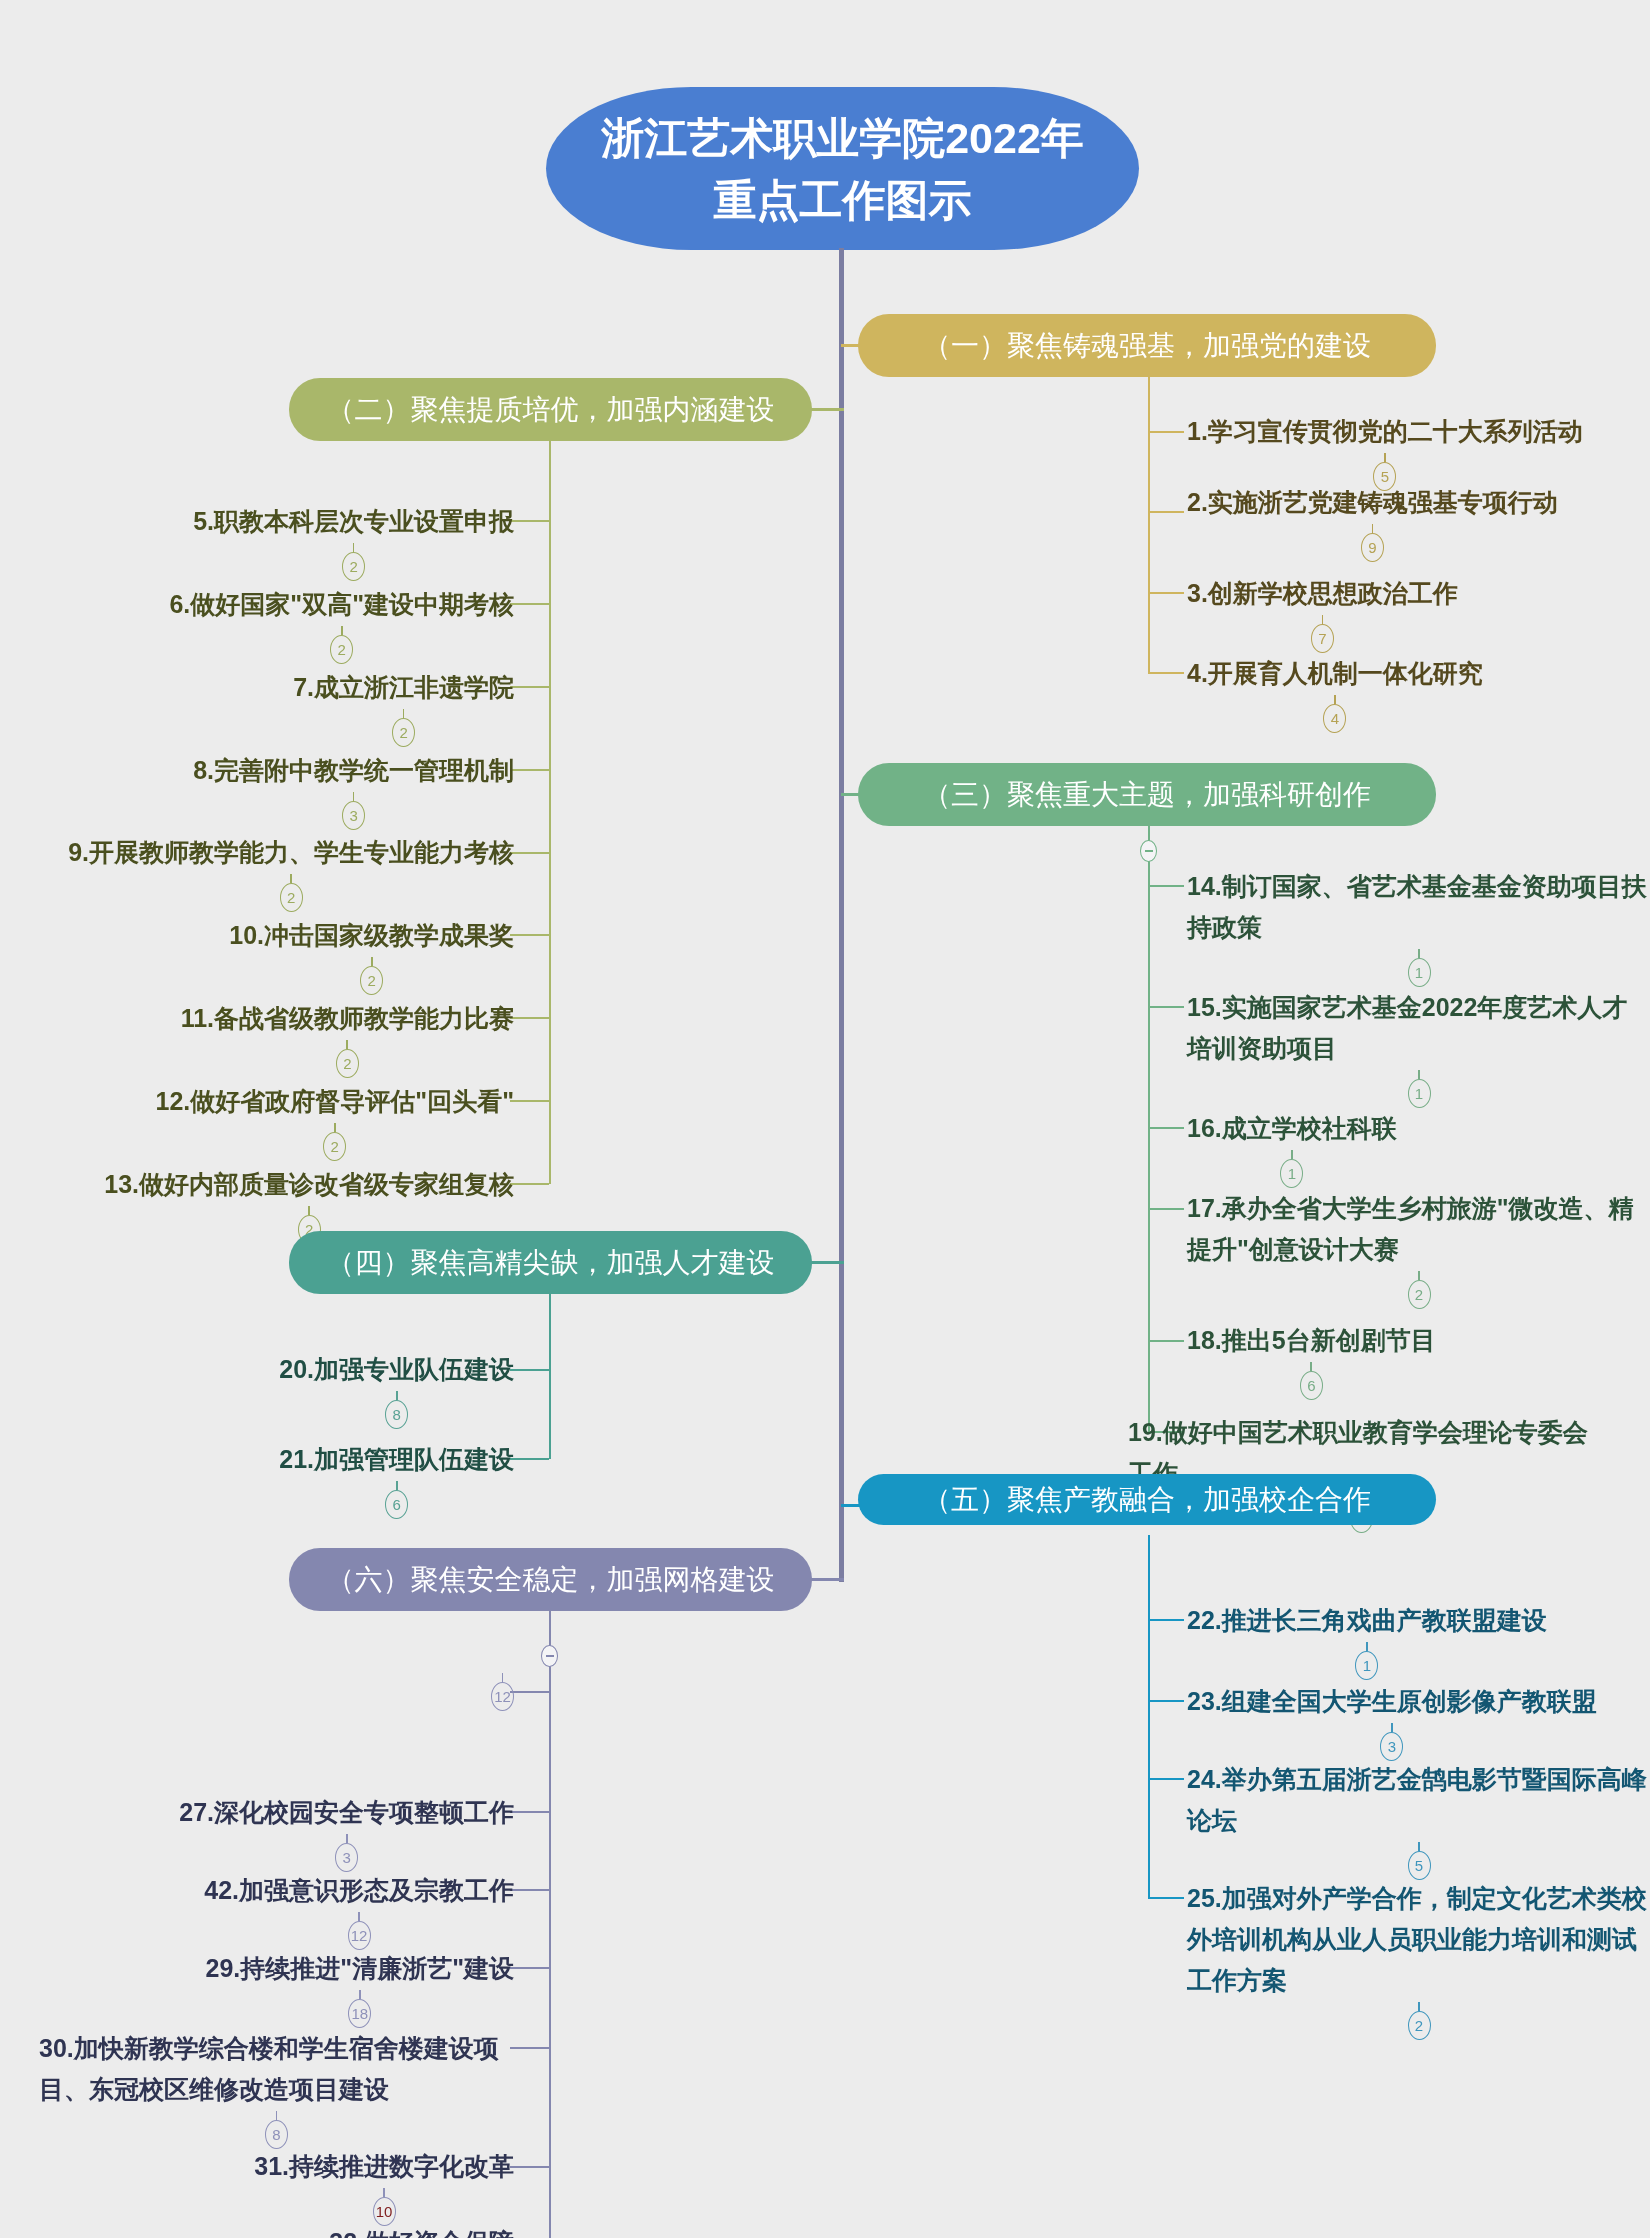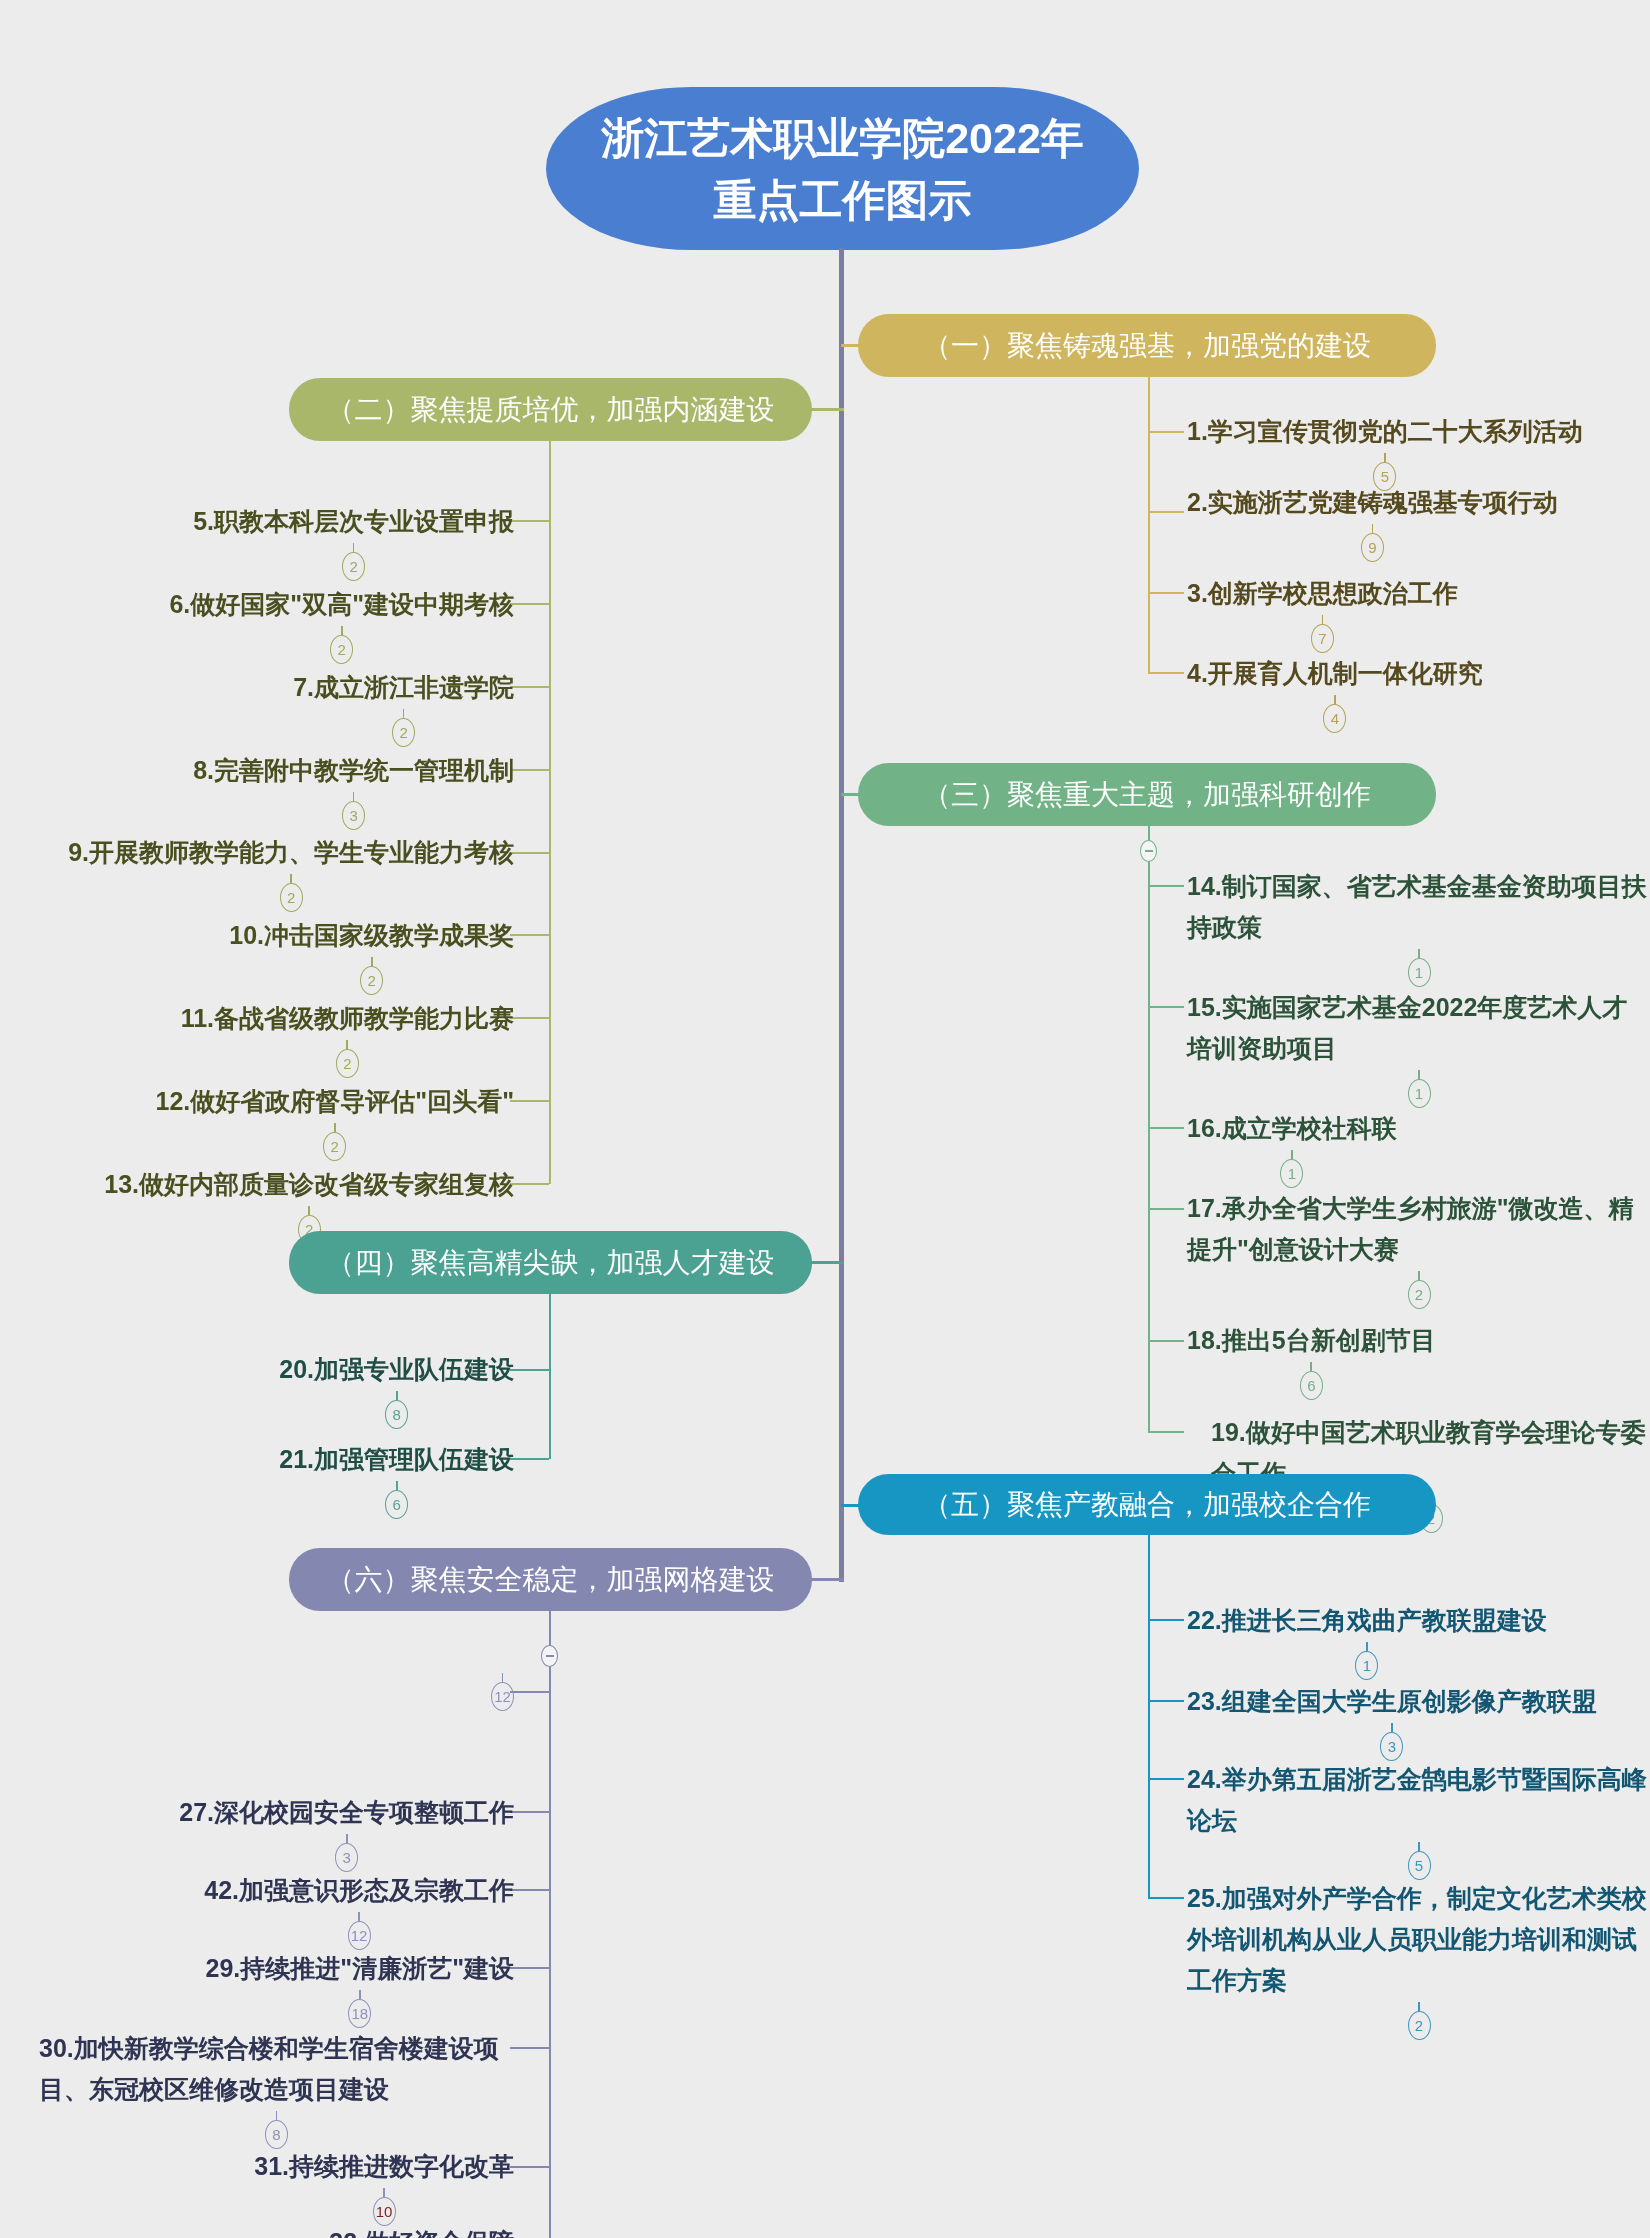--- a/index.html
+++ b/index.html
@@ -185,21 +185,21 @@
       </div>
       <div class="stub" style="left: 1148px; top: 1340px; width: 36px; height: 2.2px; background: rgb(113, 178, 135);"></div>
       <div class="item" style="top: 1320px; max-width: 466px; color: rgb(44, 82, 57); left: 1187px;">
         <div>18.推出5台新创剧节目</div>
         <div class="badgewrap">
           <div class="stem" style="background: rgb(120, 173, 135);"></div>
           <div class="bubble" style="border-color: rgb(120, 173, 135); color: rgb(120, 173, 135);">6</div>
         </div>
       </div>
       <div class="stub" style="left: 1148px; top: 1431px; width: 36px; height: 2.2px; background: rgb(113, 178, 135);"></div>
-      <div class="item" style="top: 1412px; max-width: 466px; color: rgb(44, 82, 57); left: 1211px;">
+      <div class="item" style="top: 1412px; max-width: 466px; color: rgb(44, 82, 57); left: 1128px;">
         <div>19.做好中国艺术职业教育学会理论专委会工作</div>
         <div class="badgewrap">
           <div class="stem" style="background: rgb(120, 173, 135);"></div>
           <div class="bubble" style="border-color: rgb(120, 173, 135); color: rgb(120, 173, 135);">2</div>
         </div>
       </div>
       <div class="hline" style="left: 809px; top: 1261px; width: 35px; height: 2.7px; background: rgb(75, 161, 146);"></div>
       <div class="pill" style="left: 289px; top: 1231px; width: 523px; height: 63px; background: rgb(75, 161, 146);">（四）聚焦高精尖缺，加强人才建设</div>
       <div class="vline" style="left: 549px; top: 1292px; width: 2.2px; height: 167px; background: rgb(75, 161, 146);"></div>
       <div class="stub" style="left: 510px; top: 1369px; width: 39px; height: 2.2px; background: rgb(75, 161, 146);"></div>
@@ -212,21 +212,21 @@
       </div>
       <div class="stub" style="left: 510px; top: 1458px; width: 39px; height: 2.2px; background: rgb(75, 161, 146);"></div>
       <div class="item" style="top: 1439px; max-width: 475px; color: rgb(32, 78, 68); right: 1137px;">
         <div>21.加强管理队伍建设</div>
         <div class="badgewrap">
           <div class="stem" style="background: rgb(88, 162, 148);"></div>
           <div class="bubble" style="border-color: rgb(88, 162, 148); color: rgb(88, 162, 148);">6</div>
         </div>
       </div>
       <div class="hline" style="left: 841px; top: 1504px; width: 19.7px; height: 2.7px; background: rgb(23, 150, 196);"></div>
-      <div class="pill" style="left: 858px; top: 1474px; width: 578px; height: 61px; background: rgb(23, 150, 196);">（五）聚焦产教融合，加强校企合作</div>
+      <div class="pill" style="left: 858px; top: 1474px; width: 578px; height: 51px; background: rgb(23, 150, 196);">（五）聚焦产教融合，加强校企合作</div>
       <div class="vline" style="left: 1148px; top: 1535px; width: 2.2px; height: 363px; background: rgb(23, 150, 196);"></div>
       <div class="stub" style="left: 1148px; top: 1619px; width: 36px; height: 2.2px; background: rgb(23, 150, 196);"></div>
       <div class="item" style="top: 1600px; max-width: 466px; color: rgb(19, 86, 114); left: 1187px;">
         <div>22.推进长三角戏曲产教联盟建设</div>
         <div class="badgewrap">
           <div class="stem" style="background: rgb(63, 150, 189);"></div>
           <div class="bubble" style="border-color: rgb(63, 150, 189); color: rgb(63, 150, 189);">1</div>
         </div>
       </div>
       <div class="stub" style="left: 1148px; top: 1700px; width: 36px; height: 2.2px; background: rgb(23, 150, 196);"></div>

